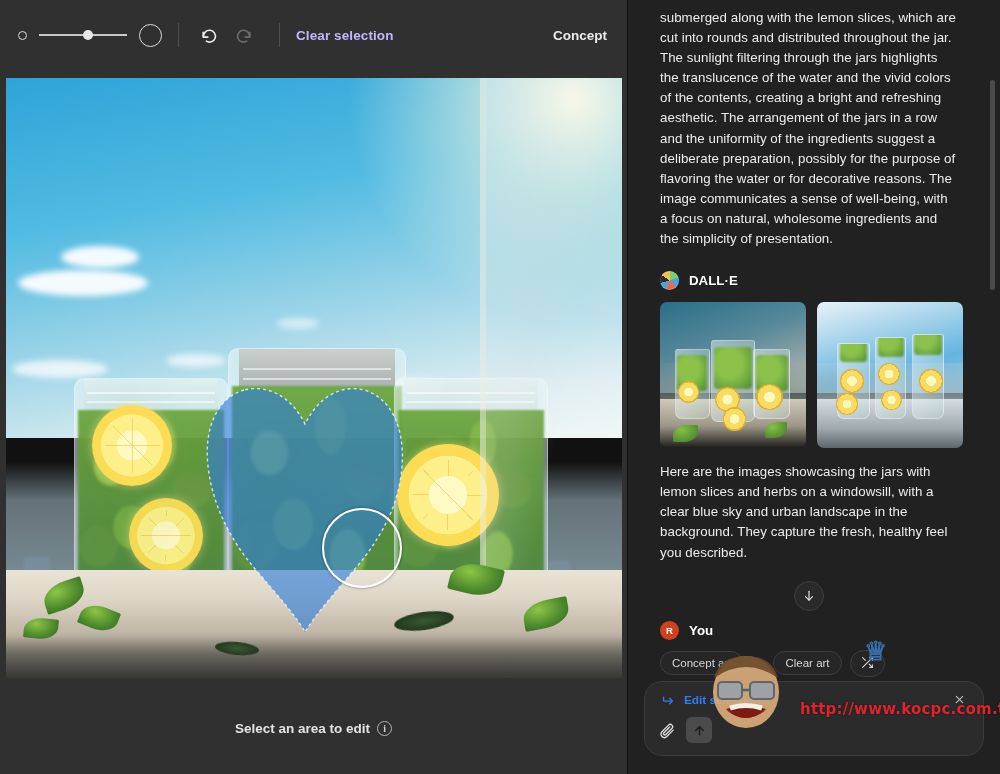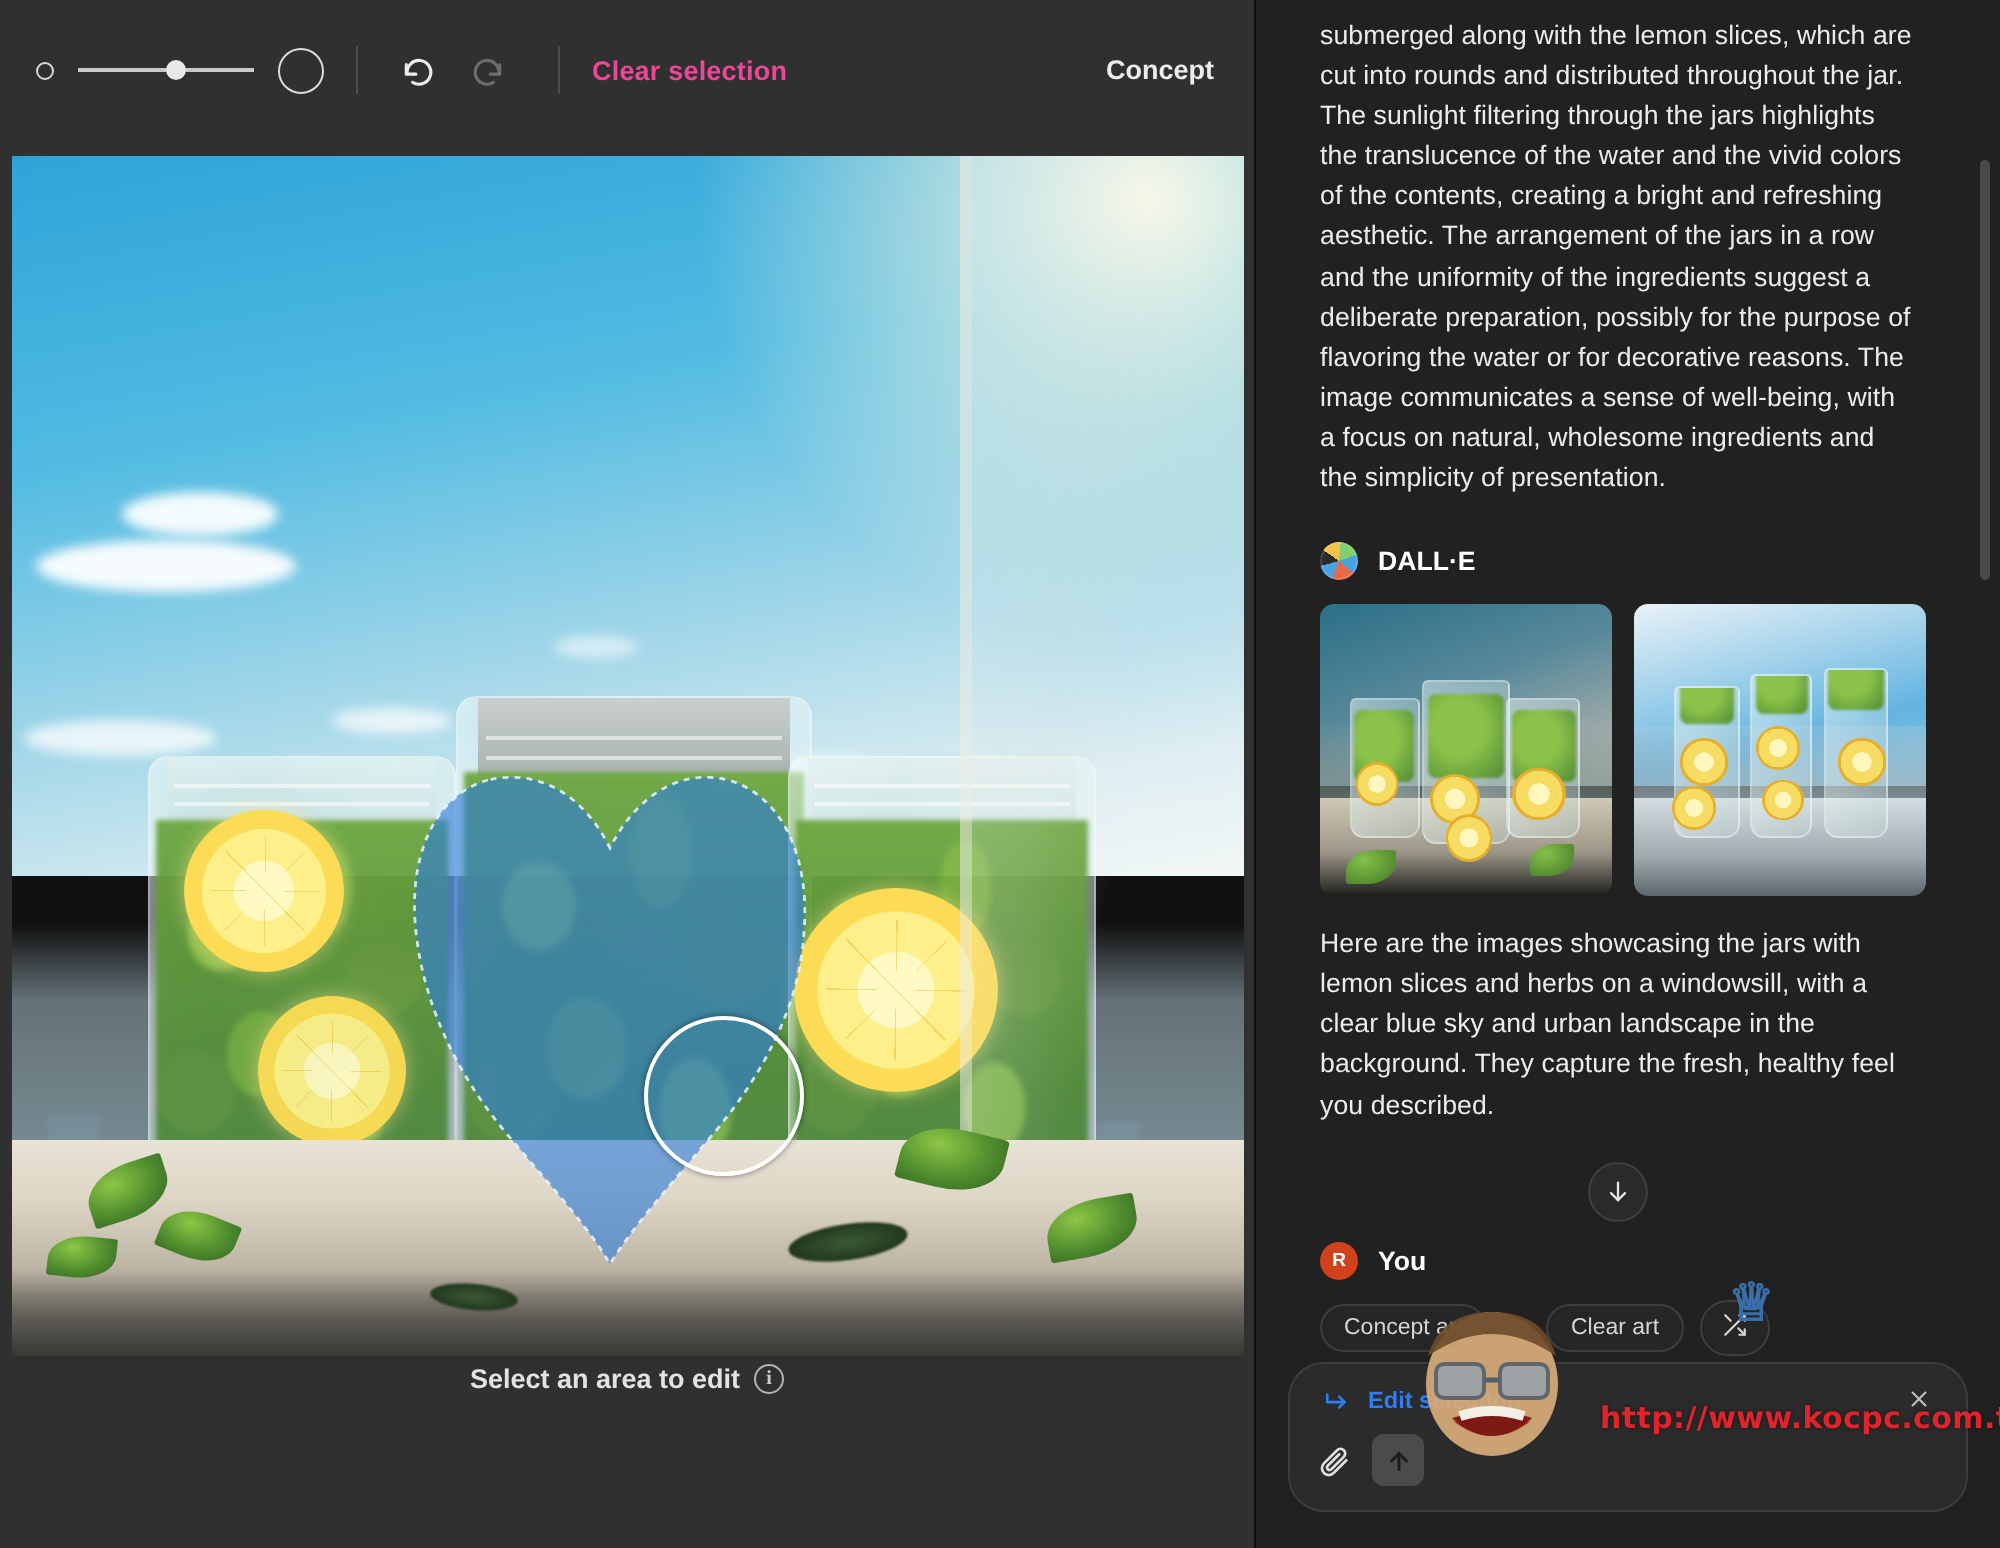--- a/index.html
+++ b/index.html
@@ -57,21 +57,21 @@
     width: 1px; height: 24px; background: #4e4e4e;
     margin: 0 16px; flex: none;
   }
   .tb-icon {
     width: 28px; height: 28px; display: flex;
     align-items: center; justify-content: center;
     flex: none; margin-right: 6px;
   }
   .tb-icon svg { display: block; }
   .tb-text-btn {
-    color: #ec4899; font-size: 13.5px; font-weight: bold;
+    color: #c4b5fd; font-size: 13.5px; font-weight: bold;
     letter-spacing: .1px; white-space: nowrap;
   }
   #cancel-btn {
     position: absolute; right: 20px; top: 50%;
     transform: translateY(-50%);
     color: #ececec; font-size: 13.5px; font-weight: bold;
   }
 
   
   #canvas-wrap {
@@ -198,21 +198,21 @@
     left:316px; top:430px;
     width:80px; height:80px;
     border:2.5px solid #ffffff;
     border-radius:50%;
     box-shadow: 0 0 3px rgba(0,0,0,.5);
   }
   
   #editor-footer {
     height: 92px; flex:none;
     background:#303030;
-    display:flex; align-items:flex-start; justify-content:center;
+    display:flex; align-items:center; justify-content:center;
     gap:7px;
   }
   #editor-footer .hint {
     color:#e3e3e3; font-size:13.5px; font-weight:bold;
   }
   .info-circle {
     width:15px; height:15px; border-radius:50%;
     border:1.4px solid #b4b4b4; color:#cfcfcf;
     font-size:10px; font-weight:bold;
     display:flex; align-items:center; justify-content:center;

